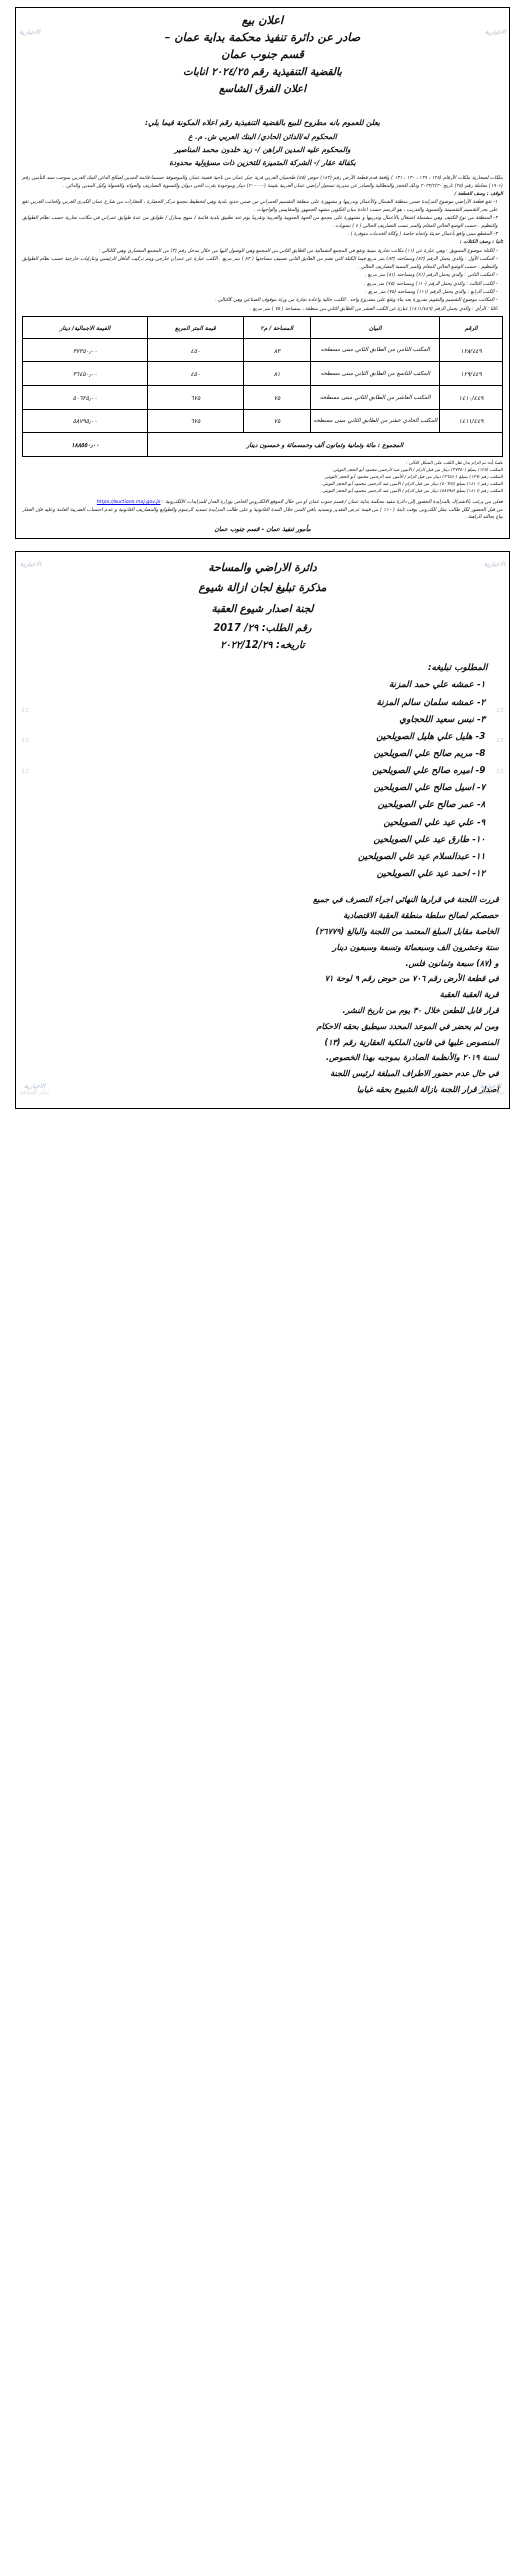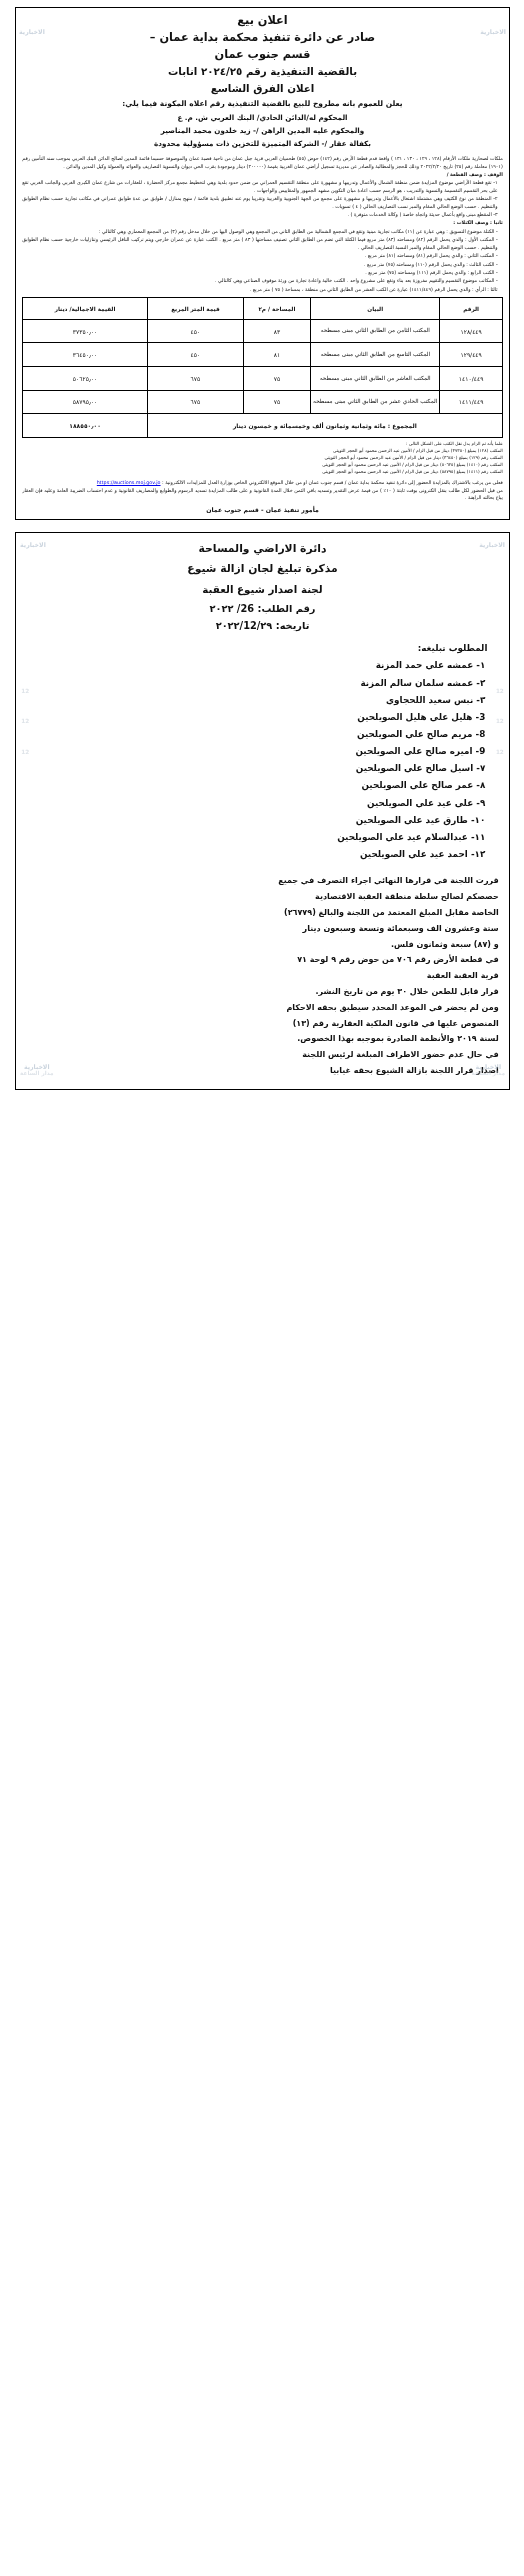--- a/index.html
+++ b/index.html
@@ -5,20 +5,21 @@
   html,body{margin:0;padding:0;background:#ffffff;}
   body{
     font-family:"DejaVu Sans","Liberation Sans",sans-serif;
     color:#111;
     width:525px;
   }
   .page{
     width:525px;
     position:relative;
     background:#ffffff;
+    font-style:italic;
   }
   
   .doc{
     position:relative;
     margin:0 auto;
     background:#fff;
   }
   .doc-border{
     border:0.5px solid #000;
   }
@@ -40,21 +41,21 @@
   #doc1 .t1{font-size:11.3px;font-weight:bold;}
   #doc1 .t2{font-size:11.3px;font-weight:bold;}
   #doc1 .t3{font-size:11.3px;font-weight:bold;}
   #doc1 .t4{font-size:10.3px;font-weight:bold;}
   #doc1 .t5{font-size:10.3px;font-weight:bold;margin-top:1px;text-align:center;}
 
   #doc1 .lead{
     font-size:7.5px;
     font-weight:bold;
     text-align:center;
-    margin-top:2px;
+    margin-top:21px;
     line-height:1.6;
   }
   #doc1 .party-lines{
     font-size:7.2px;
     font-weight:bold;
     text-align:center;
     line-height:1.8;
     margin-top:2.1px;
   }
   #doc1 .party-lines .row{
@@ -293,21 +294,21 @@
       <div class="w1">الاخبارية</div>
     </div>
   </div>
 
   <div id="doc2" class="doc doc-border">
 
     <div class="hd">
       <div class="hd1">دائرة الاراضي والمساحة</div>
       <div class="hd2">مذكرة تبليغ لجان ازالة شيوع</div>
       <div class="hd3">لجنة اصدار شيوع العقبة</div>
-      <div class="hd4">رقم الطلب: 26/ ٢٠٢٢</div>
+      <div class="hd4">رقم الطلب: ٢٩/ 2017</div>
       <div class="hd5">تاريخه: ٢٠٢٢/12/٢٩</div>
     </div>
 
     <div class="req-title">المطلوب تبليغه:</div>
 
     <ol class="names">
       <li>١- عمشه علي حمد المزنة</li>
       <li>٢- عمشه سلمان سالم المزنة</li>
       <li>٣- نبس سعيد اللحجاوي</li>
       <li>3- هليل علي هليل الصويلحين</li>

